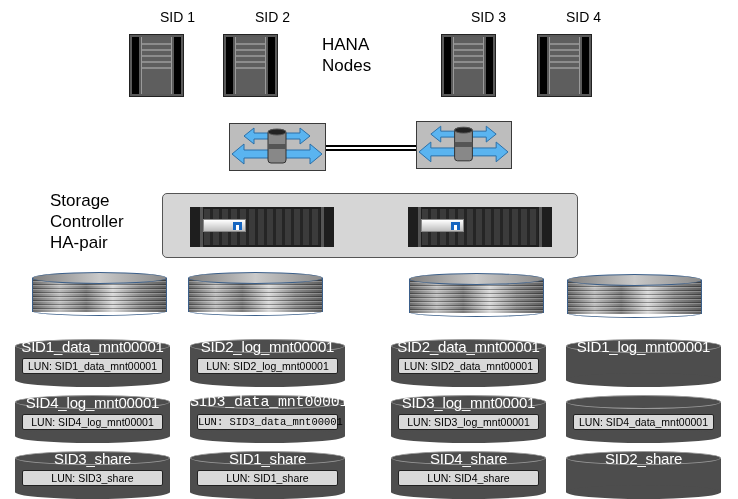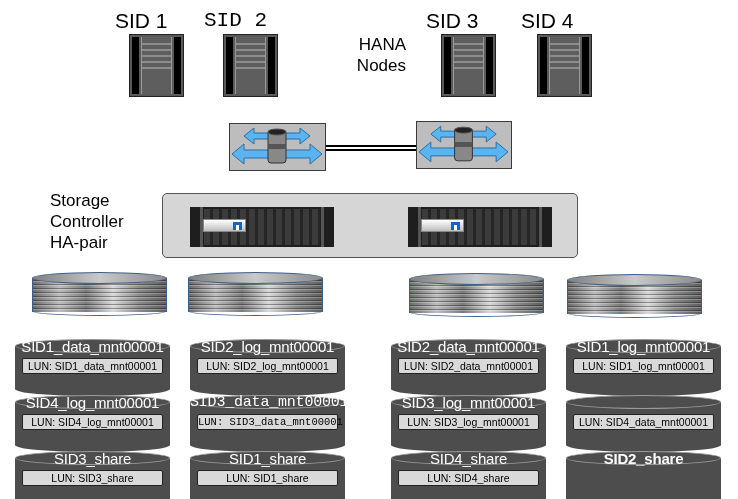--- a/index.html
+++ b/index.html
@@ -1,30 +1,30 @@
 <!DOCTYPE html>
 <html><head>
 <meta charset="utf-8">
 <style>
   * { box-sizing: border-box; margin: 0; padding: 0; }
   html, body { width: 738px; height: 499px; background: #ffffff; overflow: hidden; }
   body { position: relative; font-family: "Liberation Sans", sans-serif; color: #000; }
 
   
-  .sid-label { position: absolute; font-size: 21px; text-align: left; width: 80px; }
+  .sid-label { position: absolute; font-size: 14px; text-align: right; width: 80px; }
 
   
   .server { position: absolute; width: 55px; height: 63px; background: #5a5a5a; border: 1px solid #222; }
   .server .rail-l, .server .rail-r { position: absolute; top: 2px; bottom: 2px; width: 7px; background: #000; }
   .server .rail-l { left: 2px; }
   .server .rail-r { right: 2px; }
   .server .face { position: absolute; left: 11px; right: 11px; top: 2px; bottom: 2px; background: #5e5e5e; border-left: 1px solid #9a9a9a; border-right: 1px solid #9a9a9a; }
   .server .slot { position: absolute; left: 0; right: 0; height: 2px; background: #8c8c8c; }
 
-  .hana-label { position: absolute; left: 322px; top: 34px; width: 84px; font-size: 17px; line-height: 21px; text-align: right; }
+  .hana-label { position: absolute; left: 322px; top: 34px; width: 84px; font-size: 17px; line-height: 21px; text-align: left; }
 
   
   .switch { position: absolute; width: 97px; height: 48px; background: #bdbdbd; border: 1.5px solid #3a3a3a; }
   .link-line { position: absolute; height: 6px; border-top: 2px solid #000; border-bottom: 2px solid #000; }
 
   
   .ctrl-label { position: absolute; left: 50px; top: 190px; font-size: 17px; line-height: 21px; }
   .ctrl-box { position: absolute; left: 162px; top: 193px; width: 416px; height: 65px; background: #d6d6d6; border: 1px solid #555; border-radius: 5px; }
   .controller { position: absolute; width: 144px; height: 40px; background: #1e1e1e; }
   .controller .grille { position: absolute; left: 14px; right: 14px; top: 2px; bottom: 2px; background:
@@ -40,32 +40,32 @@
       background:
         repeating-linear-gradient(180deg, rgba(255,255,255,0.0) 0 2px, rgba(0,0,0,0.35) 2px 3px, rgba(255,255,255,0.25) 3px 4px),
         linear-gradient(90deg, #6a6a6a 0%, #bdbdbd 20%, #7a7a7a 40%, #d8d8d8 60%, #8a8a8a 80%, #5e5e5e 100%);
       border-left: 1px solid #3b5f8a; border-right: 1px solid #3b5f8a; }
   .shelf .top { position: absolute; left: 0; right: 0; top: 0; height: 12px; border-radius: 50%;
       background: linear-gradient(90deg, #7f7f7f, #c9c9c9 50%, #8a8a8a); border: 1.5px solid #3b5f8a; }
   .shelf .bottom { position: absolute; left: 0; right: 0; bottom: 0; height: 10px; border-radius: 50%;
       border-bottom: 1.5px solid #3b5f8a; background: transparent; }
 
   
-  .vol { position: absolute; width: 155px; height: 57px; border-radius: 18px; }
+  .vol { position: absolute; width: 155px; height: 48px; border-radius: 18px; }
   .vol .cyl-top { position: absolute; left: 0; right: 0; top: 0; height: 14px; border-radius: 50%; background: #4d4d4d; border: 1px solid #9a9a9a; }
   .vol .cyl-body { position: absolute; left: 0; right: 0; top: 7px; bottom: 7px; background: #4d4d4d; }
   .vol .cyl-bot { position: absolute; left: 0; right: 0; bottom: 0; height: 14px; border-radius: 50%; background: #4d4d4d; }
   .vol .name { position: absolute; left: 0; right: 0; top: -1px; color: #ffffff; font-size: 15px; text-align: center; white-space: nowrap; letter-spacing: -0.2px; }
   .vol .lun { position: absolute; left: 7px; right: 7px; top: 19px; height: 16px; background: #d9d9d9; border: 1px solid #222; border-radius: 2px; font-size: 10.5px; line-height: 14px; text-align: center; white-space: nowrap; }
 </style>
 </head>
 <body>
 
 <div class="sid-label" style="left:115px; top:9px;">SID 1</div>
-<div class="sid-label" style="left:204px; top:9px;font-family:Liberation Mono, monospace;">SID 2</div>
+<div class="sid-label" style="left:210px; top:9px;">SID 2</div>
 <div class="sid-label" style="left:426px; top:9px;">SID 3</div>
 <div class="sid-label" style="left:521px; top:9px;">SID 4</div>
 
 <div class="server" style="left:129px; top:34px;">
   <div class="rail-l"></div>
     <div class="rail-r"></div>
   <div class="face">
       <div class="slot" style="top:6px"></div>
       <div class="slot" style="top:12px"></div>
       <div class="slot" style="top:18px"></div>
@@ -242,26 +242,25 @@
     <div class="cyl-top"></div>
   <div class="name">SID4_share</div>
   <div class="lun">LUN: SID4_share</div>
 </div>
 
 <div class="vol" style="left:566px; top:339px;">
   <div class="cyl-body"></div>
     <div class="cyl-bot"></div>
     <div class="cyl-top"></div>
   <div class="name">SID1_log_mnt00001</div>
-  <div class="lun">LUN: SID1_log_mnt00001</div>
 </div>
 <div class="vol" style="left:566px; top:395px;">
   <div class="cyl-body"></div>
     <div class="cyl-bot"></div>
     <div class="cyl-top"></div>
   <div class="lun">LUN: SID4_data_mnt00001</div>
 </div>
-<div class="vol" style="left:566px; top:451px;font-weight:bold;">
+<div class="vol" style="left:566px; top:451px;">
   <div class="cyl-body"></div>
     <div class="cyl-bot"></div>
     <div class="cyl-top"></div>
   <div class="name">SID2_share</div>
 </div>
 
 </body></html>

